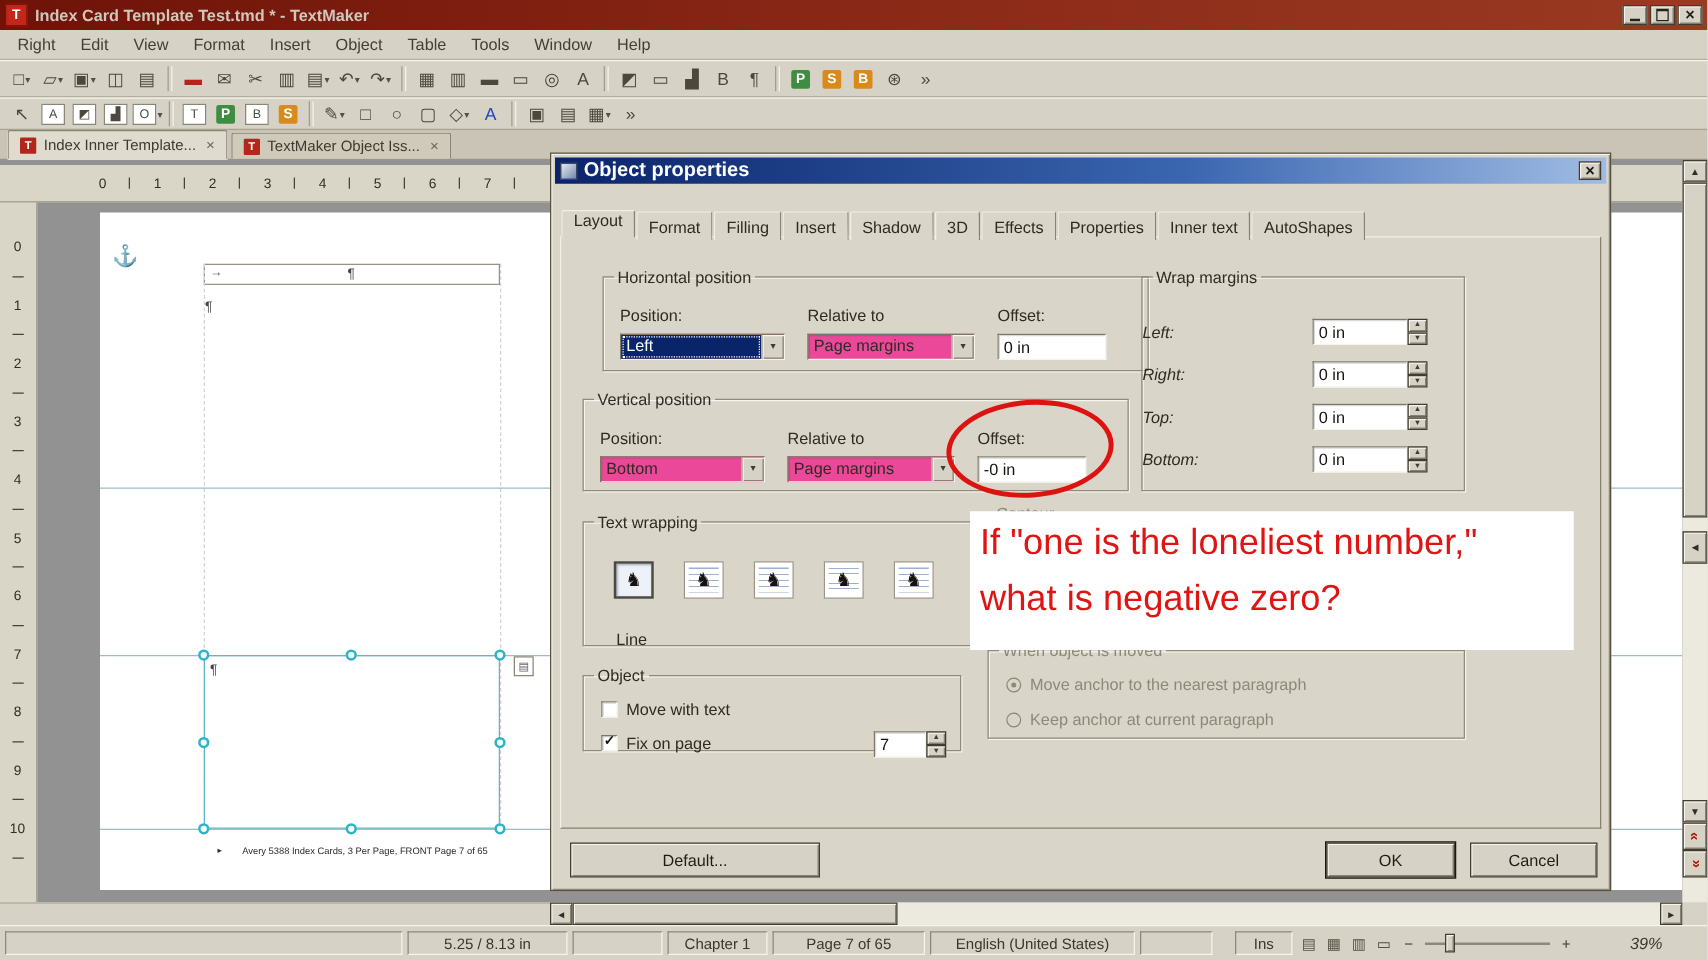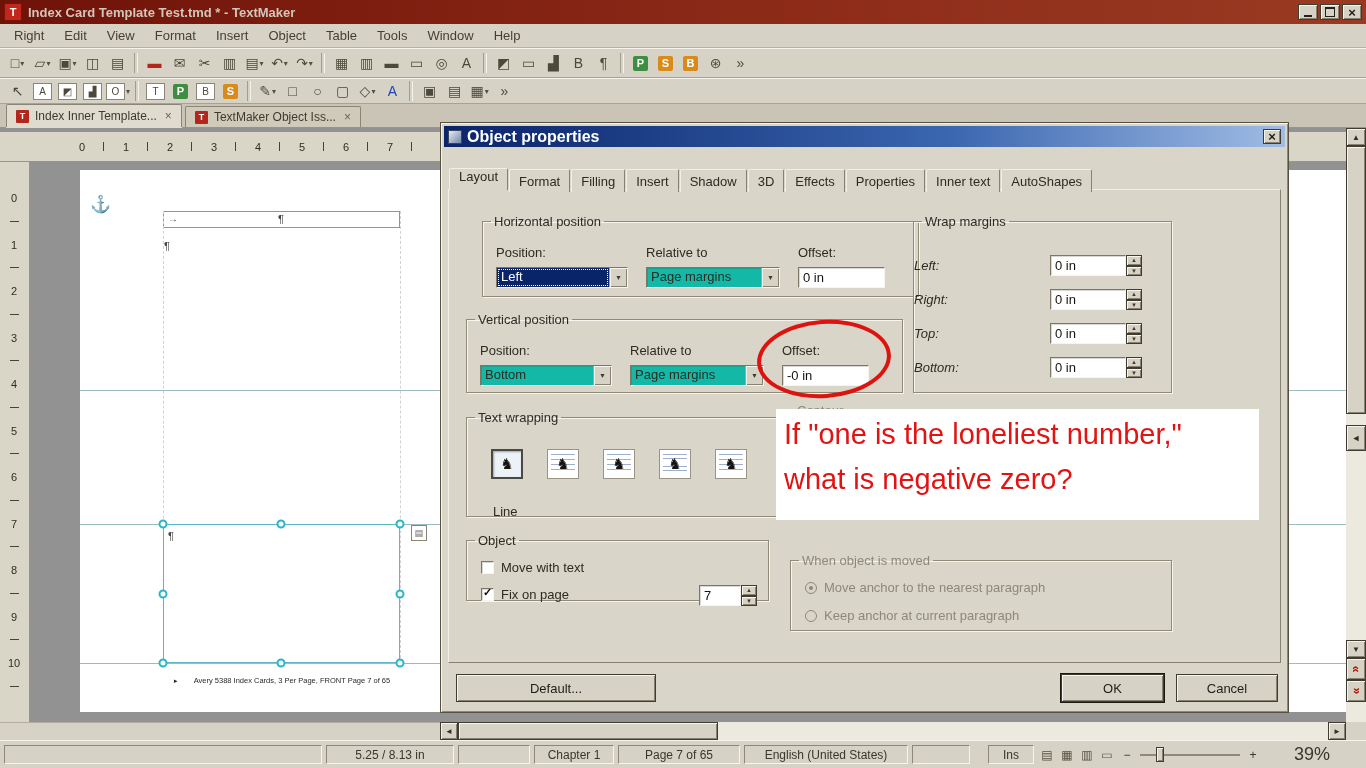--- a/index.html
+++ b/index.html
@@ -109,21 +109,21 @@
   #sb-chapter { left:534px; width:80px; } #sb-page { left:618px; width:122px; } #sb-lang { left:744px; width:164px; }
   #sb2 { left:912px; width:58px; } #sb-ins { left:988px; width:46px; }
   #sb-views { position:absolute; left:1038px; top:5px; display:flex; gap:2px; }
   #sb-views .tb { min-width:18px; height:18px; font-size:12px; color:#55503f; }
   #zoom-minus { position:absolute; left:1120px; top:6px; width:14px; height:16px; font-size:12px; color:#3a372e; display:flex; align-items:center; justify-content:center; }
   #zoom-minus::before { content:"−"; }
   #zoom-track { position:absolute; left:1140px; top:13px; width:100px; height:2px; background:#8d8878; }
   #zoom-thumb { position:absolute; left:1156px; top:6px; width:8px; height:15px; }
   #zoom-plus { position:absolute; left:1246px; top:6px; width:14px; height:16px; font-size:12px; color:#3a372e; display:flex; align-items:center; justify-content:center; }
   #zoom-plus::before { content:"+"; }
-  #sb-zoom { position:absolute; left:1282px; top:4px; width:48px; height:19px; font-size:18px; color:#3a372e; display:flex; align-items:center; justify-content:flex-end; }
+  #sb-zoom { position:absolute; left:1282px; top:4px; width:48px; height:19px; font-size:13px; color:#3a372e; display:flex; align-items:center; justify-content:flex-end;font-style:italic; }
 
   
   #dialog { position:absolute; left:440px; top:122px; width:849px; height:591px; background:#d9d5c9; border:1px solid #55503f; box-shadow:inset 1px 1px 0 #f6f4ec, inset -1px -1px 0 #8d8878; z-index:50; font-size:13px; color:#2e2b23; box-sizing:border-box; }
   #dlg-titlebar { position:absolute; left:3px; top:3px; right:3px; height:21px; background:linear-gradient(90deg,#0a246a,#3a66b0 60%,#a0bce4); display:flex; align-items:center; padding:0 4px; gap:5px; }
   #dlg-icon { width:14px; height:14px; background:linear-gradient(135deg,#e5ebf5,#7286a8); border:1px solid #39455e; box-sizing:border-box; }
   #dlg-title { color:#fff; font-weight:bold; font-size:16px; }
   #dlg-close { margin-left:auto; width:18px; height:15px; display:flex; align-items:center; justify-content:center; }
   #dlg-close::before { content:"×"; font-size:13px; font-weight:bold; color:#1c1a14; line-height:0; }
   #dtabs { position:absolute; left:8px; top:44px; height:23px; display:flex; align-items:flex-end; z-index:5; }
   .dtab { padding:4px 9px 3px; font-size:13px; background:#d9d5c9; border:1px solid #87816f; border-top-color:#f2efe6; border-left-color:#f2efe6; border-bottom:none; margin-right:1px; position:relative; top:2px; border-radius:2px 2px 0 0; }
@@ -131,26 +131,26 @@
   #dpanel { position:absolute; left:7px; top:66px; width:833px; height:474px; border:1px solid; border-color:#f2efe6 #87816f #87816f #f2efe6; box-sizing:border-box; }
 
   fieldset.grp { position:absolute; margin:0; padding:0; border:1px solid #908a79; box-shadow:1px 1px 0 #f6f4ec, inset 1px 1px 0 #f6f4ec; box-sizing:border-box; }
   fieldset.grp legend { font-size:13px; padding:0 3px; margin-left:8px; color:#2e2b23; }
   fieldset.grp.disabled legend, .grayed { color:#8d8878; }
   #fs-h { left:25px; top:91px; width:437px; height:83px;margin-left:16px; }
   #fs-v { left:25px; top:189px; width:437px; height:81px; }
   #fs-w { left:25px; top:287px; width:437px; height:107px; }
   #fs-o { left:25px; top:410px; width:303px; height:68px; }
   #fs-m { left:472px; top:91px; width:259px; height:179px; }
-  #fs-a { left:349px; top:430px; width:382px; height:78px; }
+  #fs-a { left:349px; top:390px; width:382px; height:78px; }
   #contour-legend { position:absolute; left:356px; top:280px; font-size:13px; color:#8d8878; }
 
   .flabel { position:absolute; top:16px; font-size:13px; white-space:nowrap; }
   .l1 { left:13px; } .l2 { left:163px; } .l3 { left:315px; }
-  .combo { position:absolute; top:38px; display:flex; height:21px; background:#14b8a6; border:1px solid; border-color:#7d7866 #f6f4ec #f6f4ec #7d7866; box-shadow:inset 1px 1px 0 rgba(64,60,49,.2); box-sizing:border-box; }
+  .combo { position:absolute; top:38px; display:flex; height:21px; background:#ec4899; border:1px solid; border-color:#7d7866 #f6f4ec #f6f4ec #7d7866; box-shadow:inset 1px 1px 0 rgba(64,60,49,.2); box-sizing:border-box; }
   .combo-val { flex:1; font-size:13px; padding:1px 4px; white-space:nowrap; overflow:hidden; }
   .combo.focused .combo-val { background:#0a246a; color:#fff; outline:1px dotted #fff; outline-offset:-2px; }
   .c1 { left:13px; width:132px; } .c2 { left:163px; width:134px; }
   .off-field { position:absolute; left:315px; top:38px; width:87px; height:21px; }
   input.field { width:100%; height:100%; border:1px solid; border-color:#7d7866 #f6f4ec #f6f4ec #7d7866; box-shadow:inset 1px 1px 0 rgba(64,60,49,.2); font-size:13px; padding:0 4px; background:#fff; color:#14120d; font-family:inherit; box-sizing:border-box; }
 
   .wrow { position:absolute; left:24px; top:24px; display:flex; gap:24px; }
   .wicon { position:relative; width:32px; height:30px; background:#fff; border:1px solid #9a9484; box-sizing:border-box; }
   .wicon.selected { border:2px solid #4a4a42; background:#edf2f9; box-shadow:inset 1px 1px 2px #9aa4ae; }
   .wicon .stripes { position:absolute; left:3px; right:3px; top:4px; bottom:4px; }

